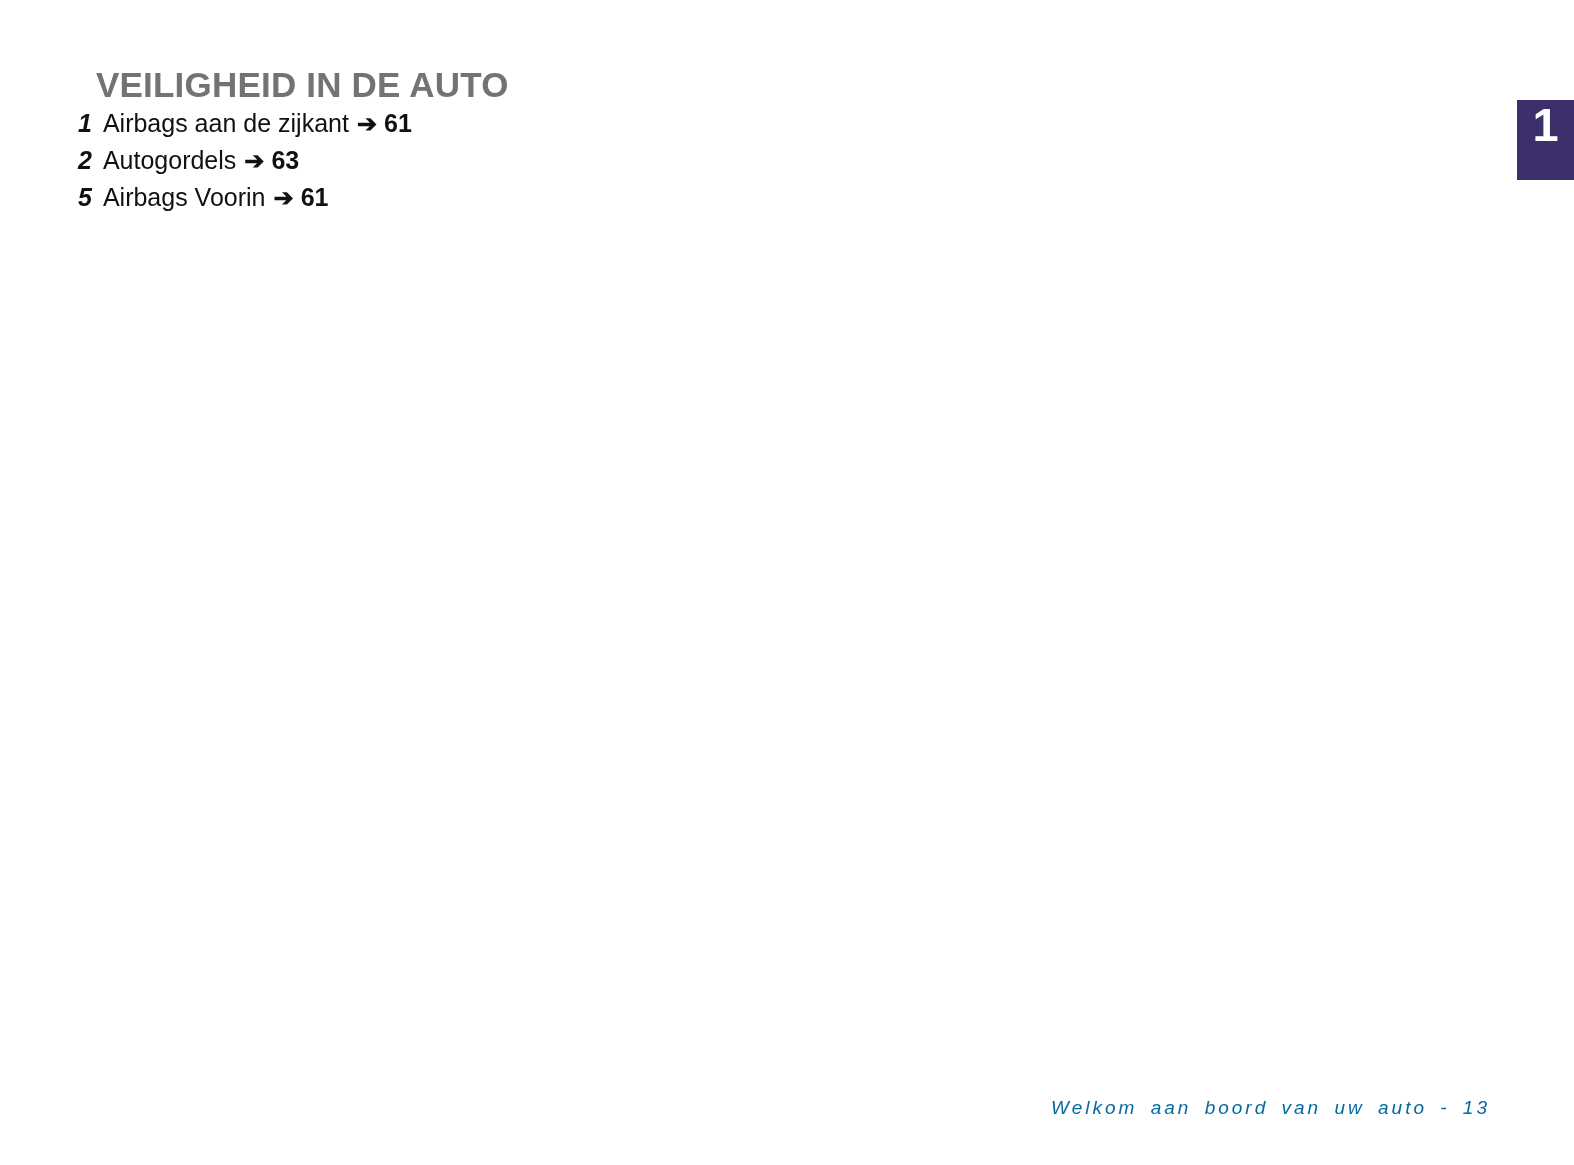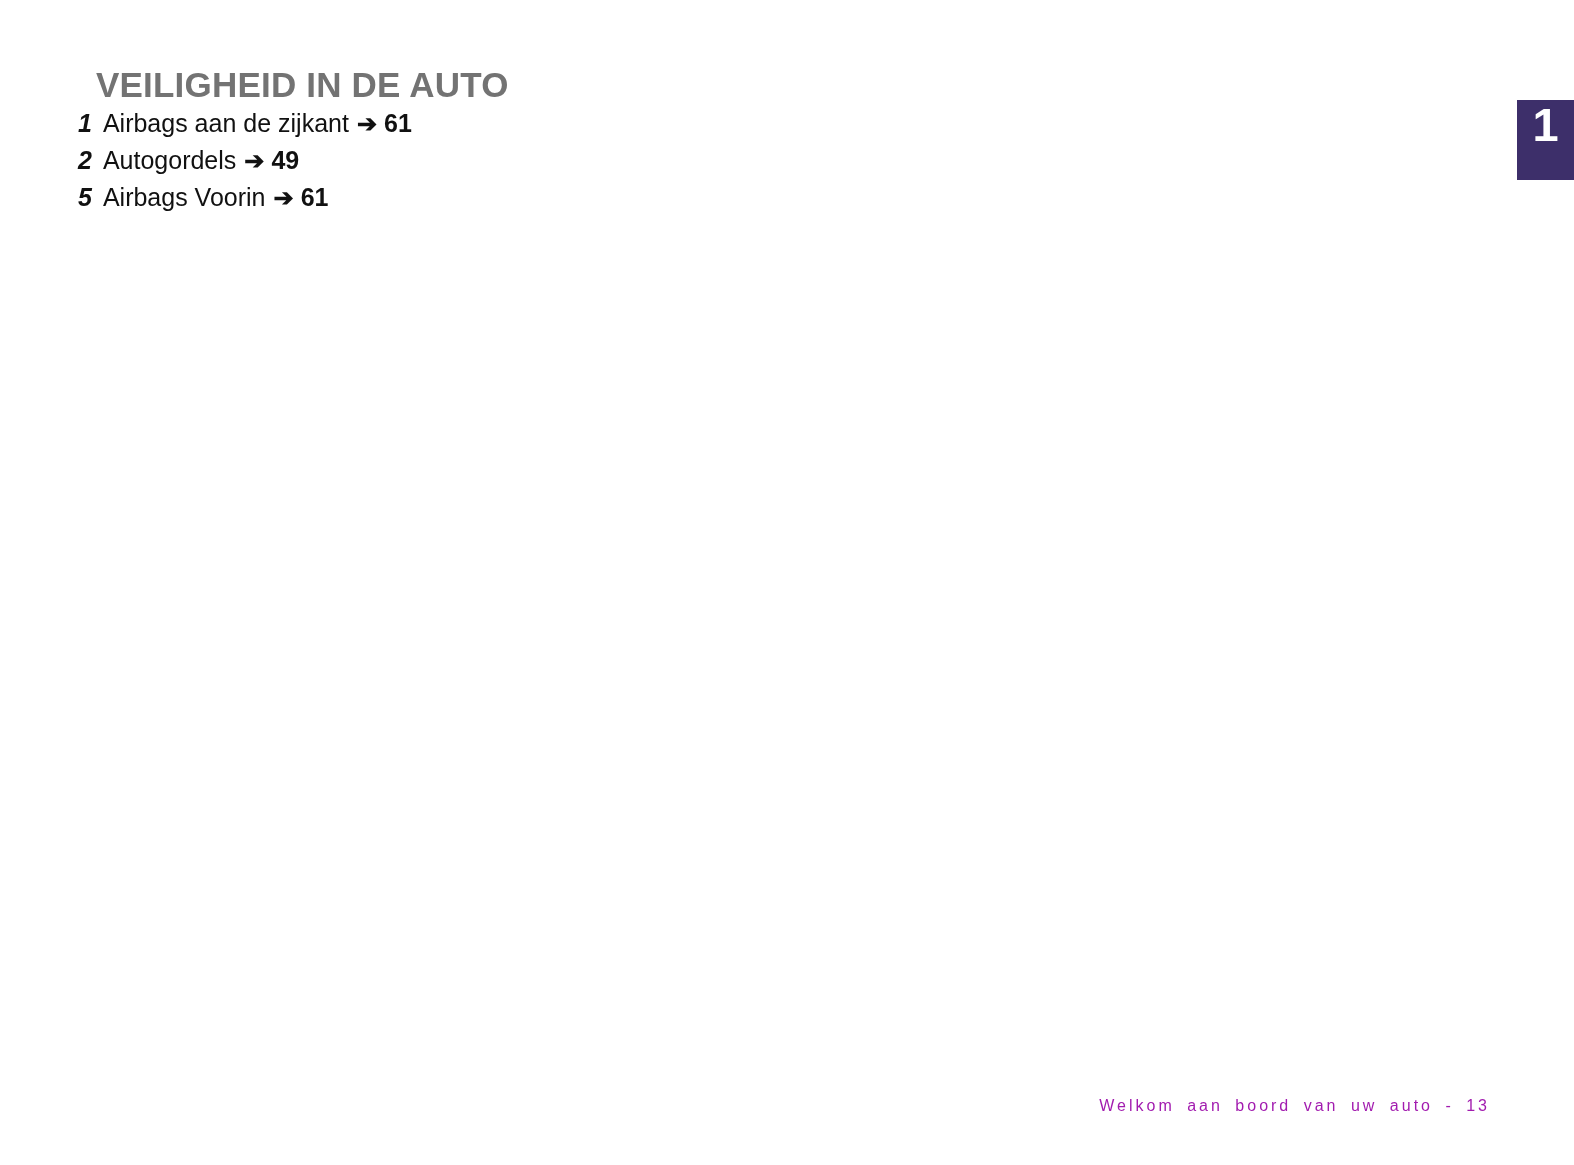--- a/index.html
+++ b/index.html
@@ -65,40 +65,41 @@
     align-items: flex-start;
     color: #ffffff;
     font-size: 47px;
     font-weight: bold;
     line-height: 50px;
   }
   .footer {
     position: absolute;
     right: 84px;
     top: 1097px;
-    font-size: 16px;
+    font-size: 19px;
     letter-spacing: 3px;
     word-spacing: 5px;
-    color: #a21caf;
+    color: #0369a1;
     white-space: nowrap;
+    font-style: italic;
   }
 </style>
 </head>
 <body>
 
 <div class="page">
 
   <h1 class="page-title">VEILIGHEID IN DE AUTO</h1>
 
   <ul class="toc">
     <li class="toc-item">
       <span class="toc-num">1</span><span>Airbags aan de zijkant</span><span class="toc-arrow">➔</span><span class="toc-page">61</span>
     </li>
     <li class="toc-item">
-      <span class="toc-num">2</span><span>Autogordels</span><span class="toc-arrow">➔</span><span class="toc-page">49</span>
+      <span class="toc-num">2</span><span>Autogordels</span><span class="toc-arrow">➔</span><span class="toc-page">63</span>
     </li>
     <li class="toc-item">
       <span class="toc-num">5</span><span>Airbags Voorin</span><span class="toc-arrow">➔</span><span class="toc-page">61</span>
     </li>
   </ul>
 
   <div class="chapter-tab" style="background: rgb(61, 47, 106);">
     <span>1</span>
   </div>
 

